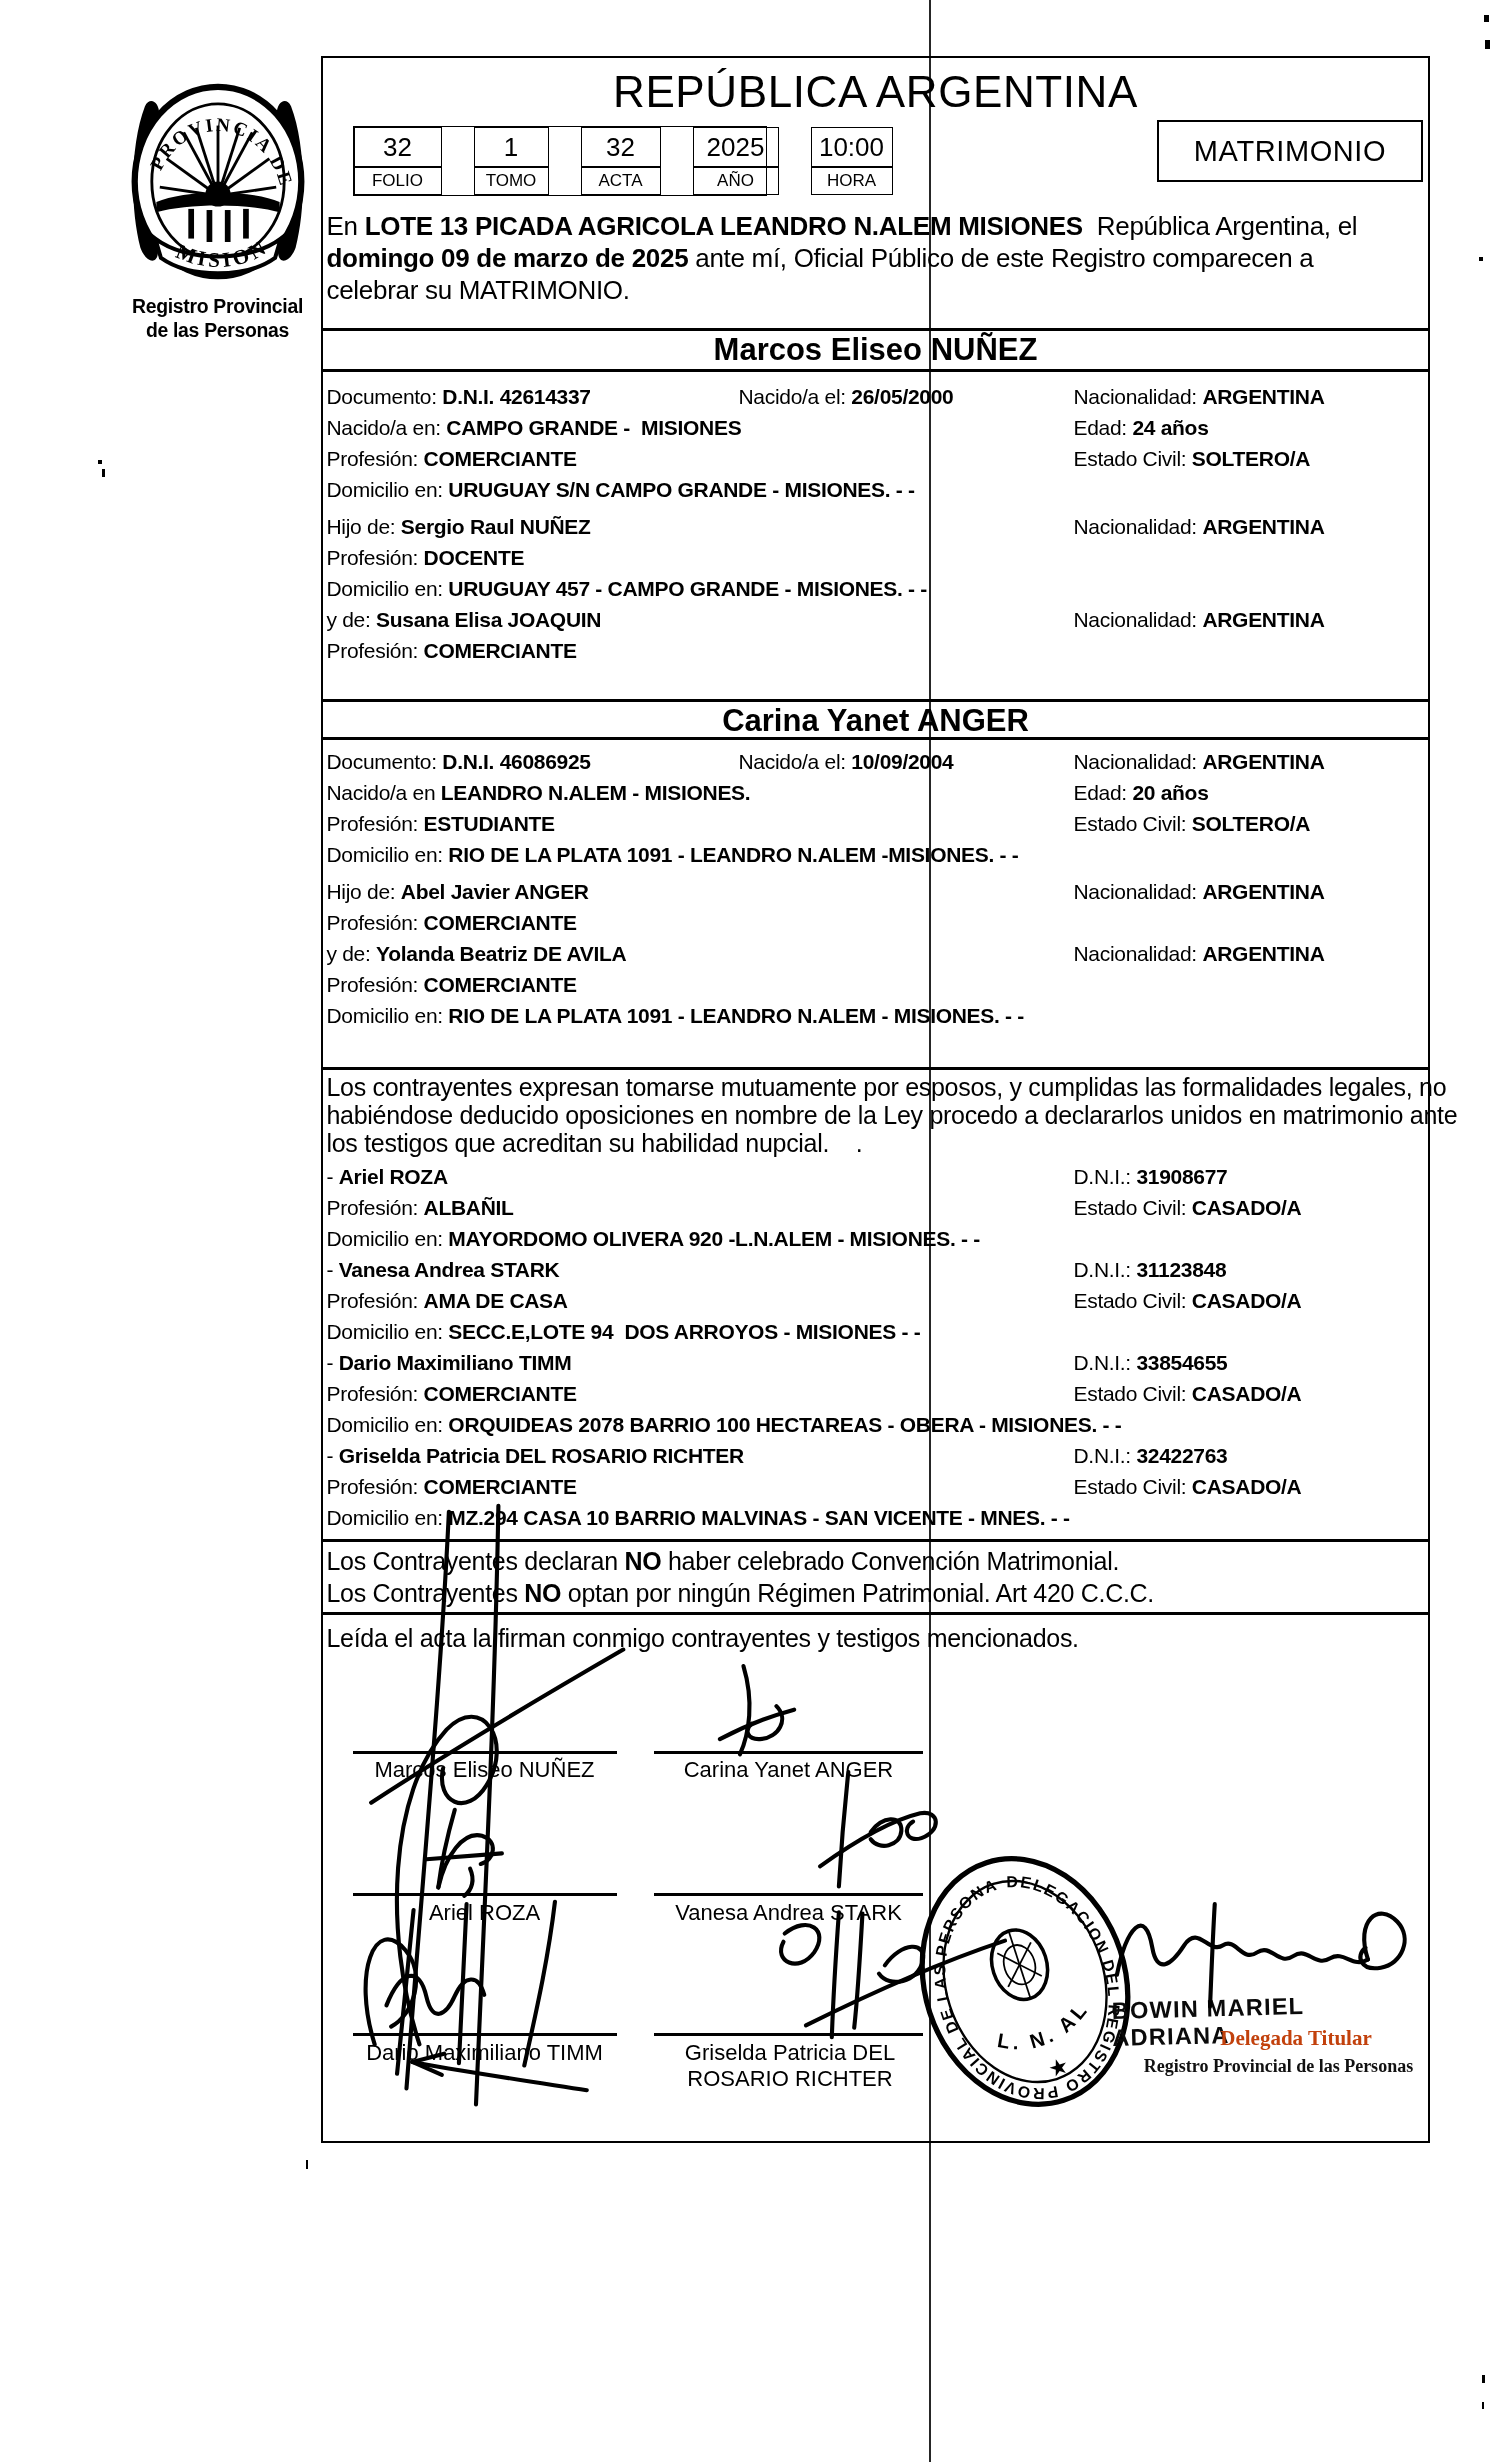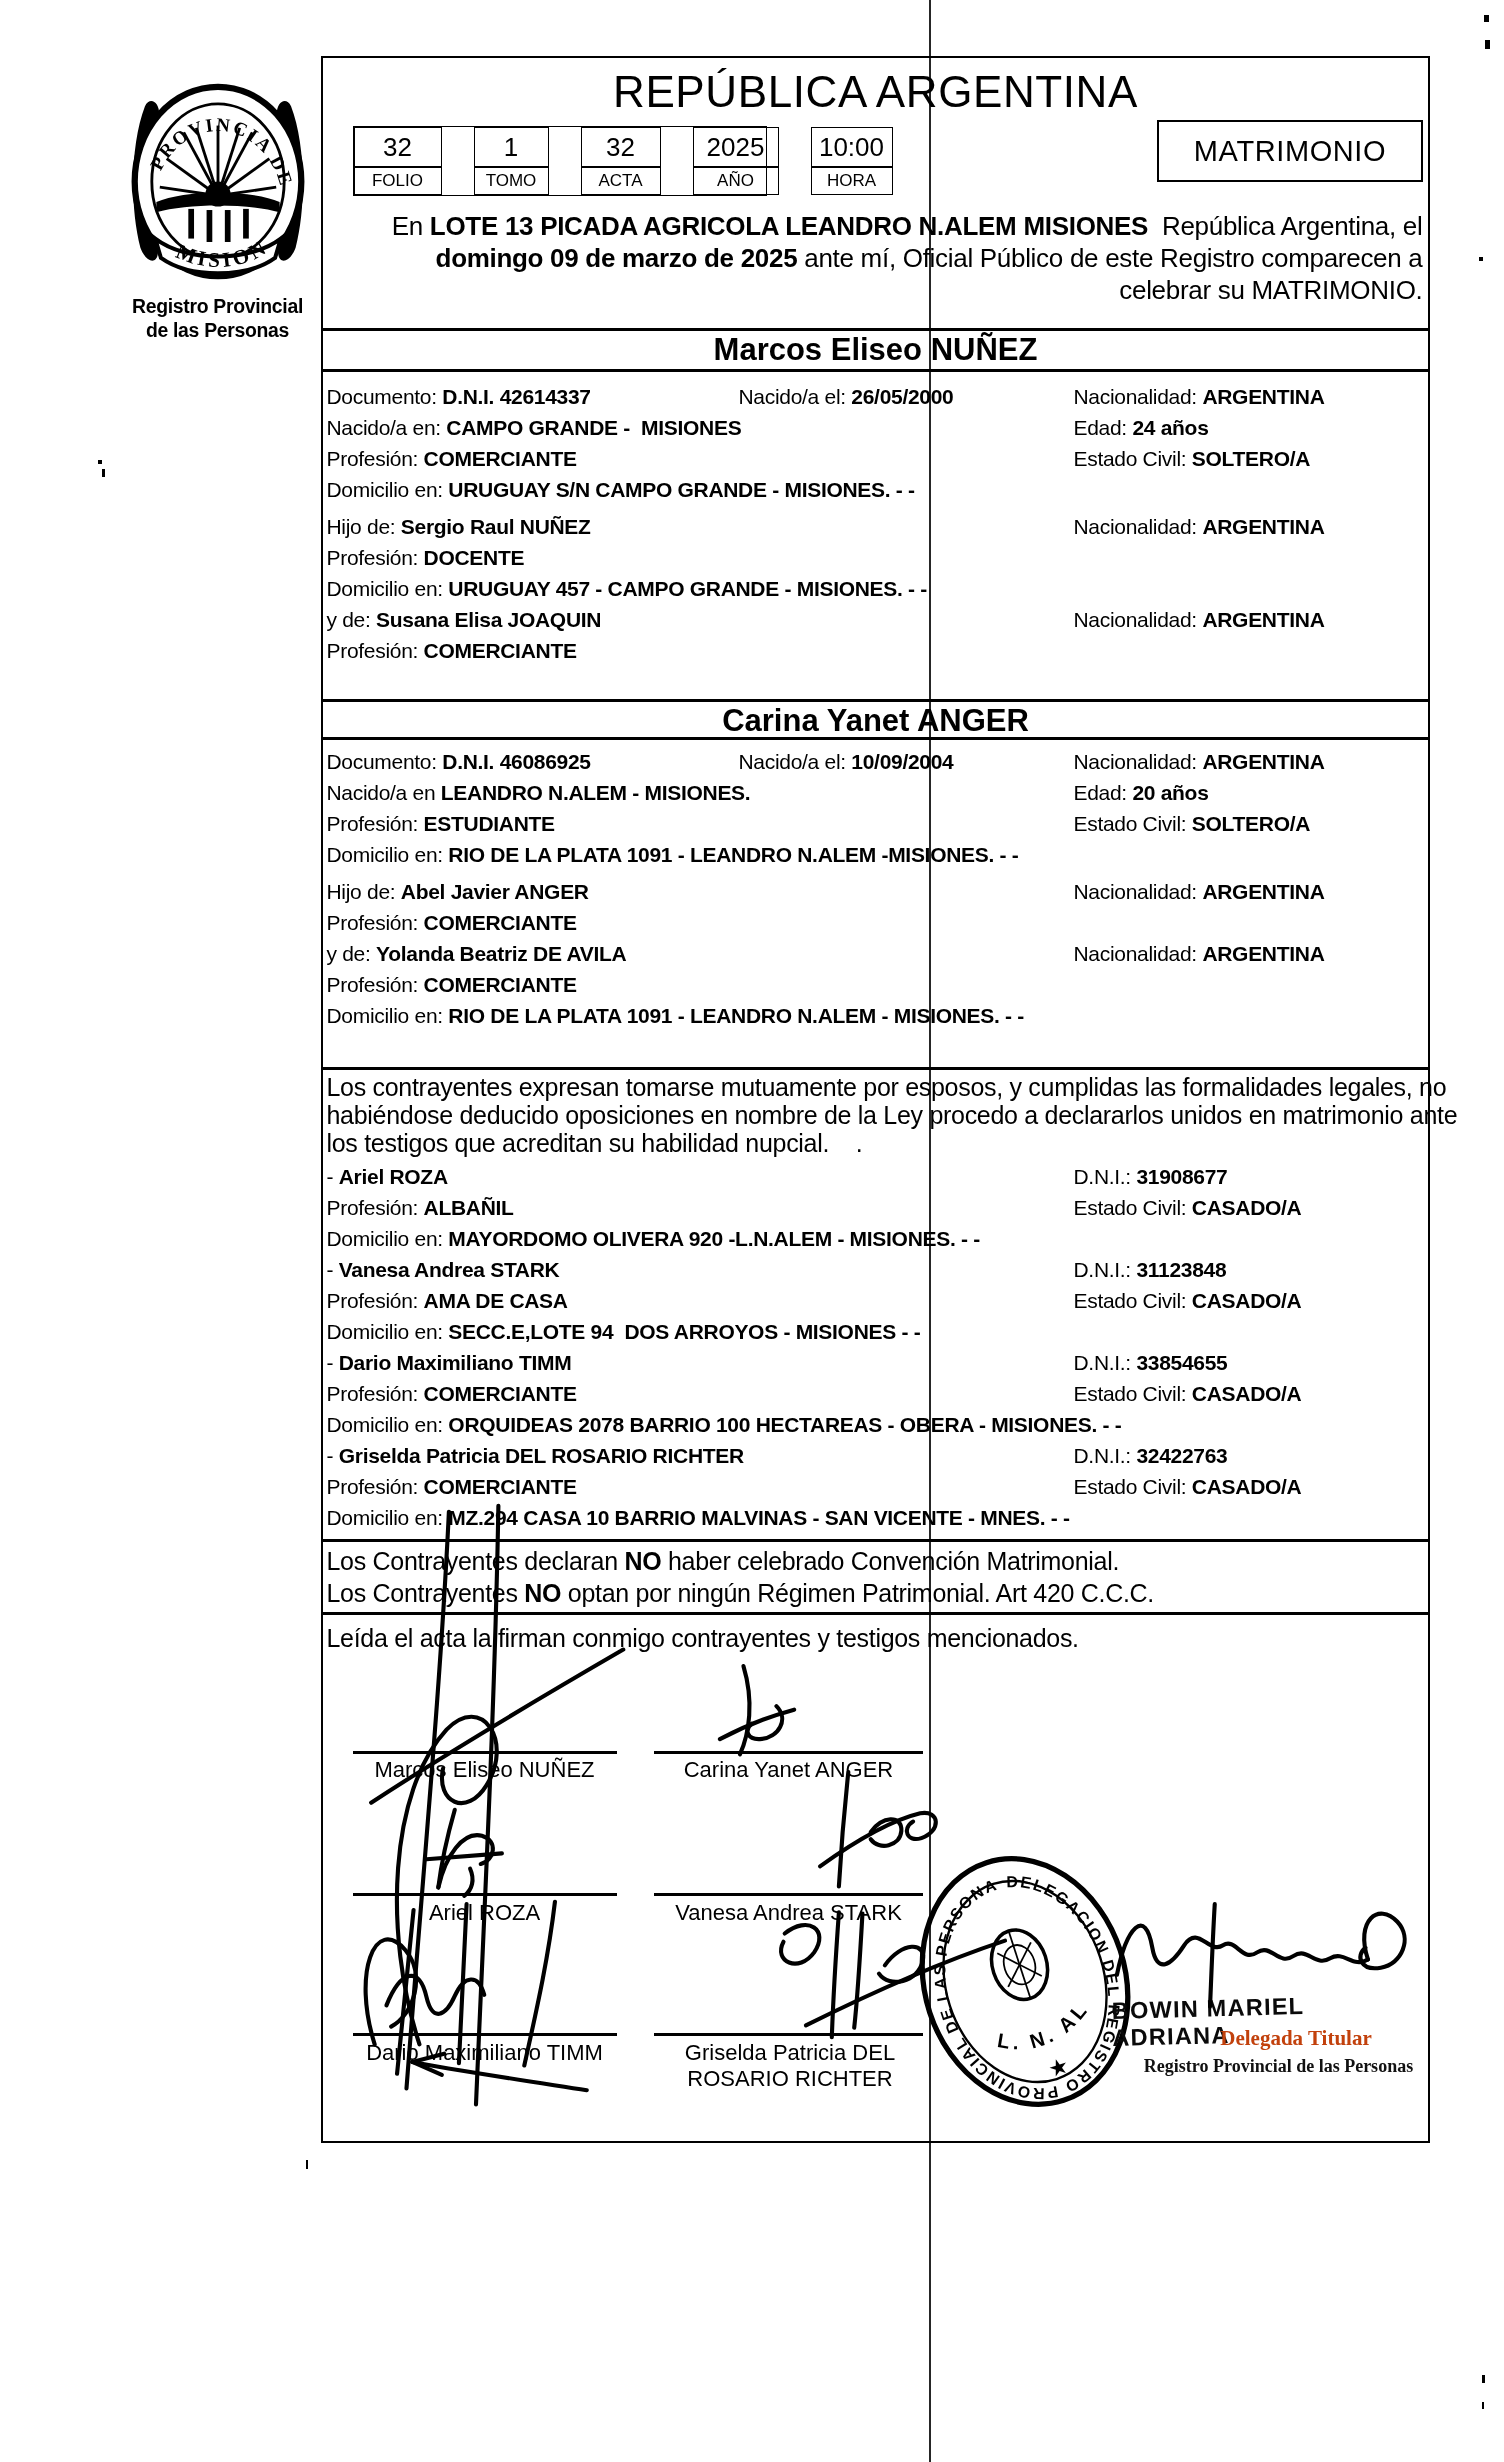--- a/index.html
+++ b/index.html
@@ -18,21 +18,21 @@
   #reg-table{position:absolute;left:29.5px;top:68px;width:412px;border:1.8px solid #000;}
   .reg-row{display:grid;grid-template-columns:88px 75px 80px 86px 82px;gap:32px;}
   .reg-cell{border:1.8px solid #000;text-align:center;}
   .reg-val{height:38px;line-height:38px;font-size:26px;}
   .reg-lab{height:26px;line-height:26px;font-size:17px;}
   
   #badge{position:absolute;left:834px;top:62px;width:262px;height:58px;border:2.9px solid #000;
          text-align:center;line-height:58px;font-size:29px;letter-spacing:0.6px;}
   
   #intro{position:absolute;left:3.5px;top:152px;width:1096px;font-size:26px;}
-  #intro .iline{height:32px;line-height:32px;white-space:pre;letter-spacing:-0.3px;text-align:right;}
+  #intro .iline{height:32px;line-height:32px;white-space:pre;letter-spacing:-0.3px;}
   
   .hr{position:absolute;left:0;width:100%;height:2.9px;background:#000;}
   
   .sect-h{position:absolute;left:0;width:100%;text-align:center;font-size:31px;font-weight:bold;}
   
   .rows{position:absolute;left:3.5px;width:1096px;font-size:21px;letter-spacing:-0.3px;}
   .drow{position:relative;height:31px;line-height:31px;white-space:pre;}
   .drow.gap{margin-top:5.9px;}
   .c-left{position:absolute;left:0;top:0;}
   .c-mid{position:absolute;left:412px;top:0;}

